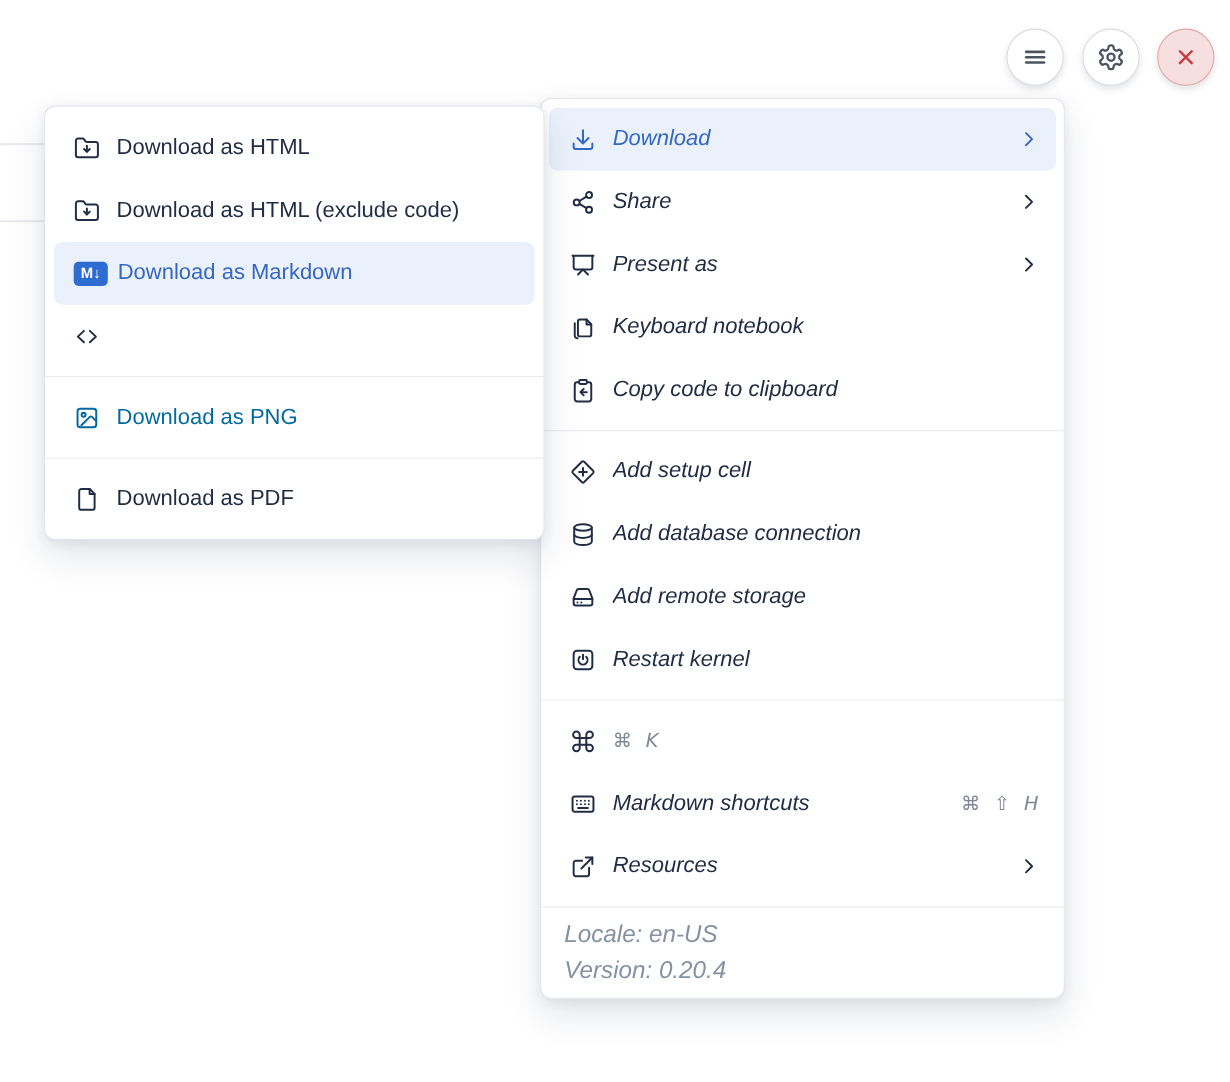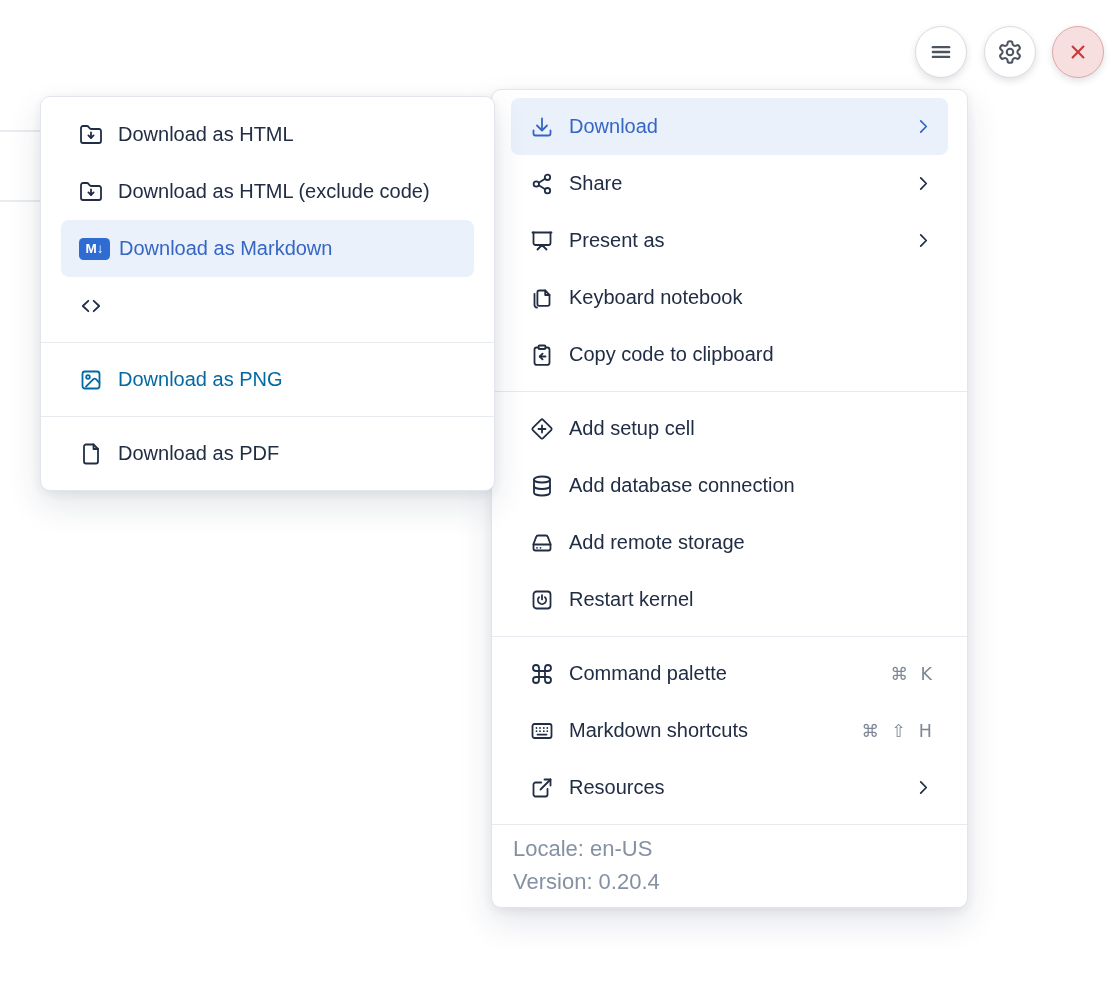--- a/index.html
+++ b/index.html
@@ -16,24 +16,24 @@
   .circle-btn { position:absolute; top:26px; width:52px; height:52px; border-radius:50%;
     background:#fff; border:1.5px solid #d9dce2; display:flex; align-items:center;
     justify-content:center; box-shadow:0 3px 7px rgba(40,50,70,.14); color:#4d5461; cursor:pointer; }
   .circle-btn.menu    { left:915px; }
   .circle-btn.gear    { left:984px; }
   .circle-btn.close   { left:1052px; background:#f7dfdf; border-color:#e2a7a7; color:#c93a3a; }
 
   
   .panel { position:absolute; background:#fff; border:1px solid #e2e6ec; border-radius:10px;
     box-shadow:0 14px 34px rgba(25,39,70,.12), 0 3px 10px rgba(25,39,70,.07); }
-  .main-menu { left:491px; top:89px; width:477px; z-index:20; }
+  .main-menu { left:491px; top:89px; width:477px; z-index:20;font-style:italic; }
   .sub-menu  { left:40px;  top:96px; width:455px; z-index:30; }
 
-  .group { padding:8px 12px; }
+  .group { padding:8px 0; }
   .sub-menu .group.first { padding-top:9px; }
   .sep { border-top:1.5px solid #e7eaee; }
 
   .menu-row { height:57px; display:flex; align-items:center; margin:0 7px;
     padding:0 15px 0 19px; border-radius:8px; color:#212d44; font-size:20px; cursor:pointer; }
   .sub-menu .menu-row { margin:0 8px; padding-left:18px; }
   .menu-row.active { background:#eaf1fb; color:#3566c4; }
   .menu-row.disabled { color:#0369a1; cursor:default; }
 
   .icn { width:24px; height:24px; flex:none; margin-right:15px; display:flex;
@@ -208,21 +208,20 @@
       </div>
     </div>
     <div class="sep"></div>
     <div class="group">
       <div class="menu-row">
         <span class="icn">
           <svg viewBox="0 0 24 24">
               <path d="M15 6v12a3 3 0 1 0 3-3H6a3 3 0 1 0 3 3V6a3 3 0 1 0-3 3h12a3 3 0 1 0-3-3"></path>
             </svg>
         </span>
-        <span class="lbl">Command palette</span>
         <span class="shortcut">⌘ K</span>
       </div>
       <div class="menu-row">
         <span class="icn">
           <svg viewBox="0 0 24 24">
               <rect x="2.5" y="5" width="19" height="14" rx="2"></rect>
               <path d="M6.5 9h.01"></path>
               <path d="M10 9h.01"></path>
               <path d="M13.8 9h.01"></path>
               <path d="M17.3 9h.01"></path>

